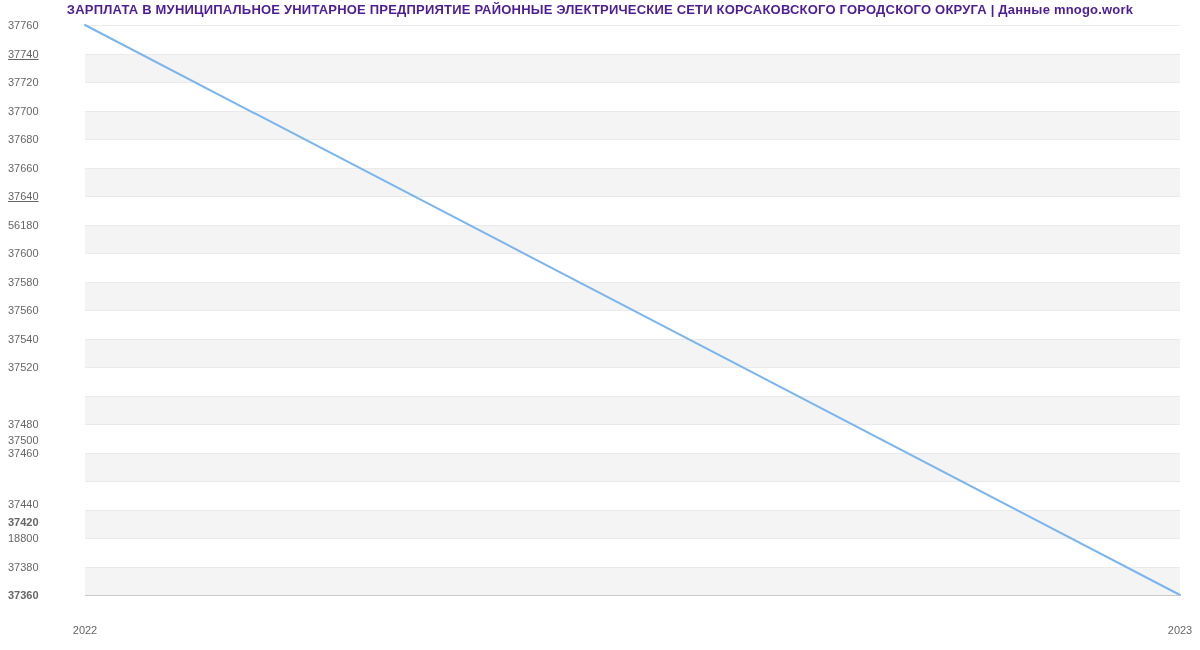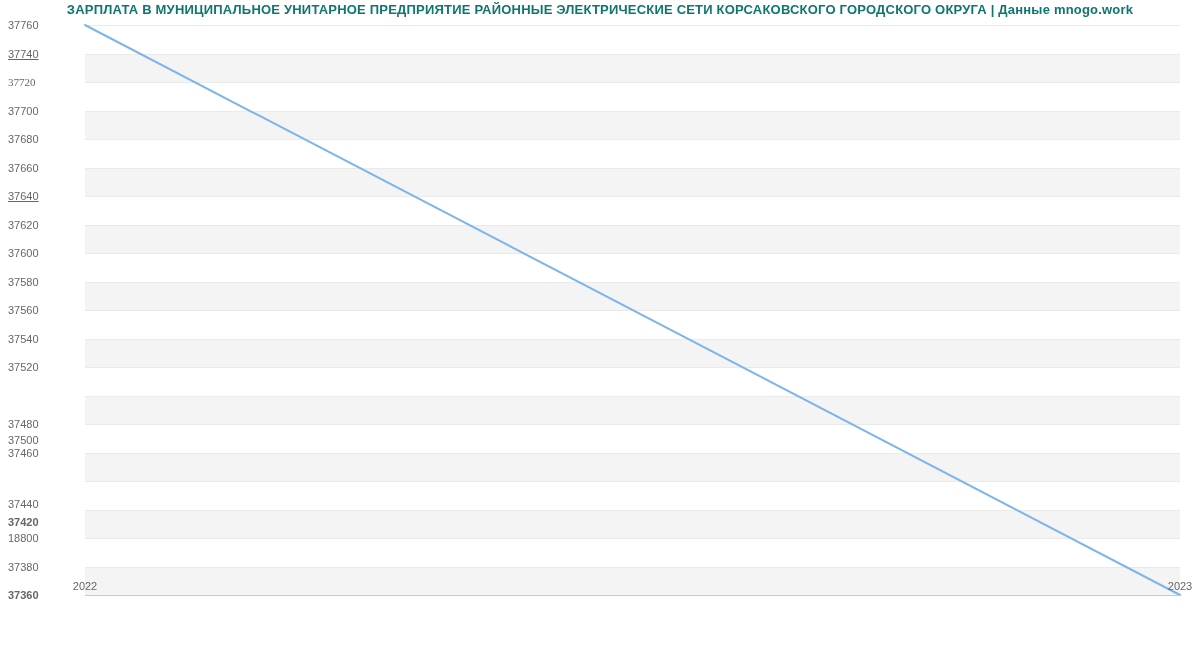--- a/index.html
+++ b/index.html
@@ -17,21 +17,21 @@
     height: 650px;
   }
   .chart-title {
     position: absolute;
     top: 2px;
     left: 0;
     right: 0;
     text-align: center;
     font-size: 13px;
     font-weight: bold;
-    color: #0f766e;
+    color: #4c1d95;
     letter-spacing: 0.2px;
   }
   .plot-area {
     position: absolute;
     left: 85px;
     top: 25px;
     width: 1095px;
     height: 570px;
     background: #ffffff;
   }
@@ -52,21 +52,21 @@
     position: absolute;
     right: 1122px; 
     width: 70px;
     text-align: left;
     font-size: 11px;
     color: #666666;
     transform: translateY(-50%);
   }
   .x-tick-label {
     position: absolute;
-    top: 580px;
+    top: 624px;
     font-size: 11px;
     color: #666666;
     transform: translateX(-50%);
   }
   .line-svg {
     position: absolute;
     left: 0;
     top: 0;
     width: 100%;
     height: 100%;
@@ -134,24 +134,24 @@
     <div class="y-tick-label" style="top: 522px; font-weight: bold;">37420</div>
     <div class="y-tick-label" style="top: 504px;">37440</div>
     <div class="y-tick-label" style="top: 452.5px;">37460</div>
     <div class="y-tick-label" style="top: 424px;">37480</div>
     <div class="y-tick-label" style="top: 395.5px; margin-top: 44px;">37500</div>
     <div class="y-tick-label" style="top: 367px;">37520</div>
     <div class="y-tick-label" style="top: 338.5px;">37540</div>
     <div class="y-tick-label" style="top: 310px;">37560</div>
     <div class="y-tick-label" style="top: 281.5px;">37580</div>
     <div class="y-tick-label" style="top: 253px;">37600</div>
-    <div class="y-tick-label" style="top: 224.5px;">37620</div>
+    <div class="y-tick-label" style="top: 224.5px;">56180</div>
     <div class="y-tick-label" style="top: 196px; text-decoration: underline;">37640</div>
     <div class="y-tick-label" style="top: 167.5px;">37660</div>
     <div class="y-tick-label" style="top: 139px;">37680</div>
     <div class="y-tick-label" style="top: 110.5px;">37700</div>
-    <div class="y-tick-label" style="top: 82px; font-family: Liberation Serif, serif;">37720</div>
+    <div class="y-tick-label" style="top: 82px;">37720</div>
     <div class="y-tick-label" style="top: 53.5px; text-decoration: underline;">37740</div>
     <div class="y-tick-label" style="top: 25px;">37760</div>
     <div class="x-tick-label" style="left: 85px;">2022</div>
     <div class="x-tick-label" style="left: 1180px;">2023</div>
     <div class="axis-baseline" style="left: 85px; top: 595px; width: 1095px; height: 1px;"></div>
   </div>
 
 </body></html>

